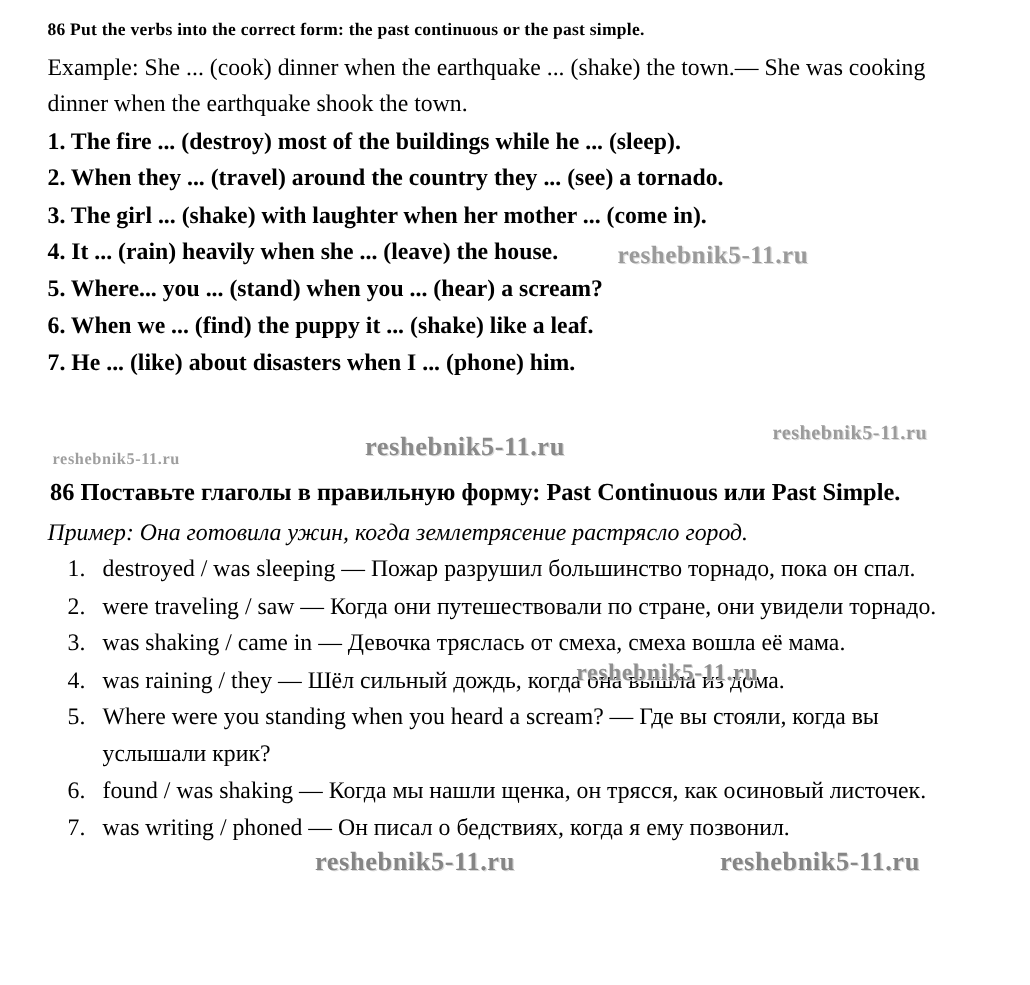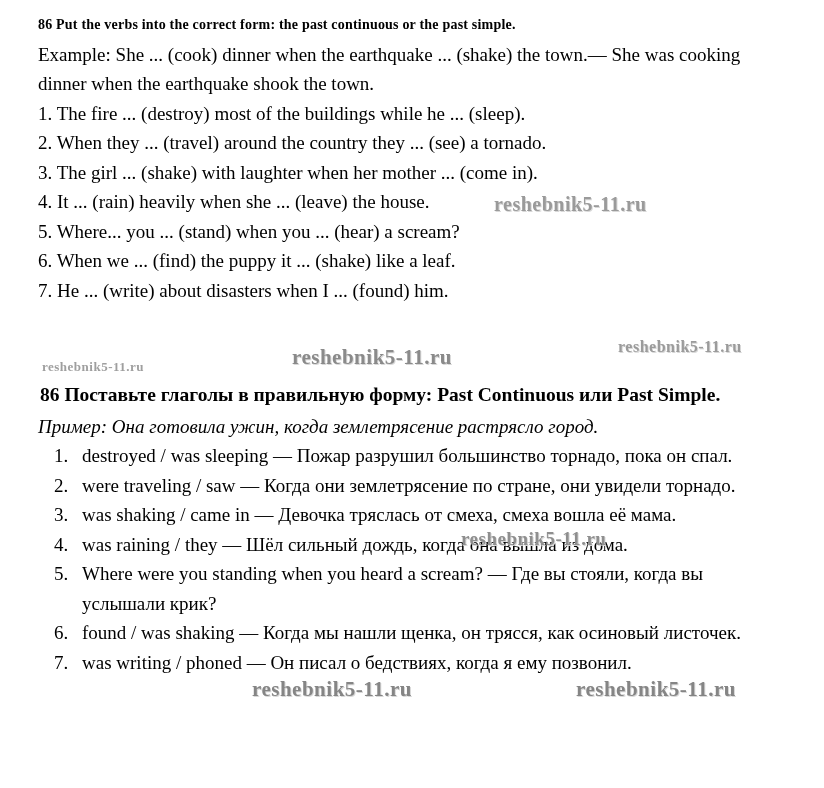--- a/index.html
+++ b/index.html
@@ -34,20 +34,21 @@
   .en-list, .ru-list {
     list-style: none;
     margin: 0;
     padding: 0;
   }
   .en-list { counter-reset: en; }
   .en-list li {
     counter-increment: en;
     line-height: 29.5px;
     white-space: nowrap;
+    font-weight: bold;
   }
   .en-list li::before {
     content: counter(en) ". ";
   }
   .spacer {
     height: 73px;
   }
   .ru-title {
     font-size: 19.5px;
     font-weight: bold;
@@ -99,32 +100,32 @@
   <section>
     <h1 class="en-title">86 Put the verbs into the correct form: the past continuous or the past simple.</h1>
     <p class="para">Example: She ... (cook) dinner when the earthquake ... (shake) the town.— She was cooking dinner when the earthquake shook the town.</p>
     <ol class="en-list">
       <li>The fire ... (destroy) most of the buildings while he ... (sleep).</li>
       <li>When they ... (travel) around the country they ... (see) a tornado.</li>
       <li>The girl ... (shake) with laughter when her mother ... (come in).</li>
       <li>It ... (rain) heavily when she ... (leave) the house.</li>
       <li>Where... you ... (stand) when you ... (hear) a scream?</li>
       <li>When we ... (find) the puppy it ... (shake) like a leaf.</li>
-      <li>He ... (write) about disasters when I ... (found) him.</li>
+      <li>He ... (like) about disasters when I ... (phone) him.</li>
     </ol>
   </section>
 
   <div class="spacer"></div>
 
   <section>
     <h2 class="ru-title">86 Поставьте глаголы в правильную форму: Past Continuous или Past Simple.</h2>
     <p class="ru-example">Пример: Она готовила ужин, когда землетрясение растрясло город.</p>
     <ol class="ru-list">
       <li>destroyed / was sleeping — Пожар разрушил большинство торнадо, пока он спал.</li>
-      <li>were traveling / saw — Когда они землетрясение по стране, они увидели торнадо.</li>
+      <li>were traveling / saw — Когда они путешествовали по стране, они увидели торнадо.</li>
       <li>was shaking / came in — Девочка тряслась от смеха, смеха вошла её мама.</li>
       <li>was raining / they — Шёл сильный дождь, когда она вышла из дома.</li>
       <li>Where were you standing when you heard a scream? — Где вы стояли, когда вы услышали крик?</li>
       <li>found / was shaking — Когда мы нашли щенка, он трясся, как осиновый листочек.</li>
       <li>was writing / phoned — Он писал о бедствиях, когда я ему позвонил.</li>
     </ol>
   </section>
 
   <span class="wm wm1">reshebnik5-11.ru</span>
   <span class="wm wm2">reshebnik5-11.ru</span>

